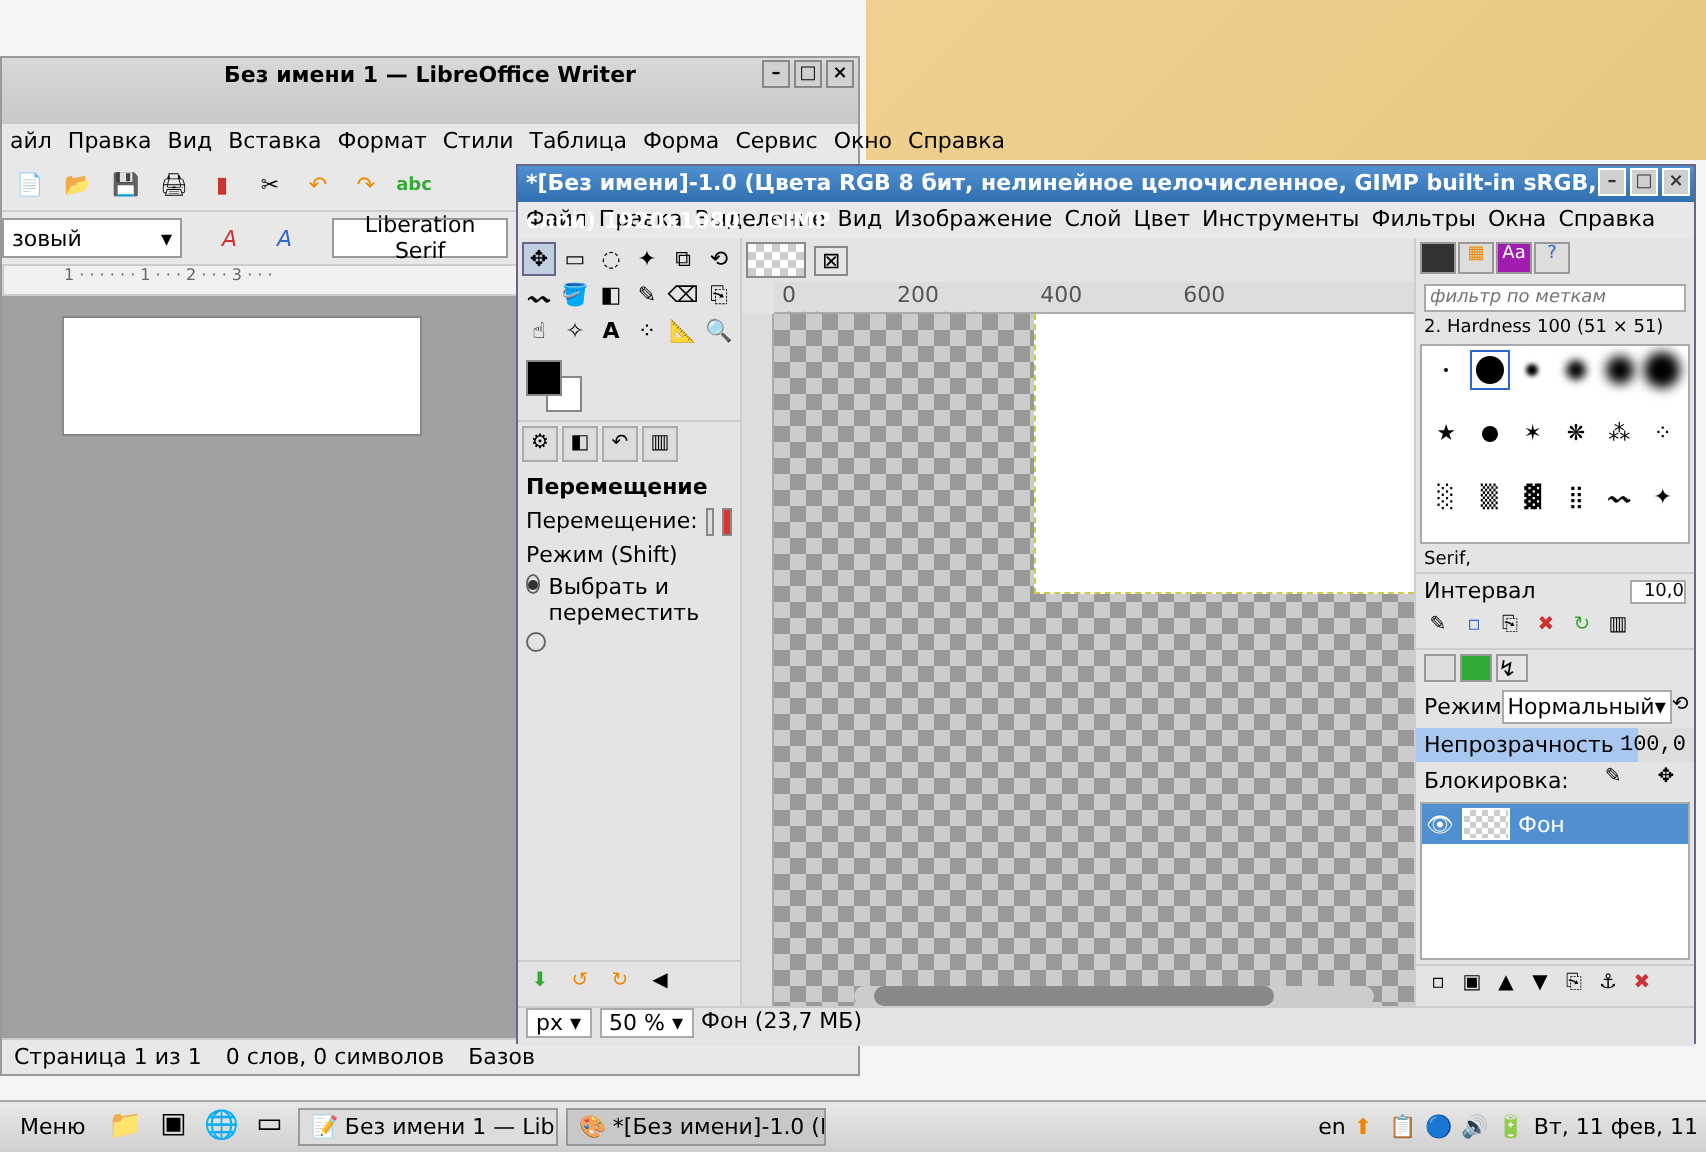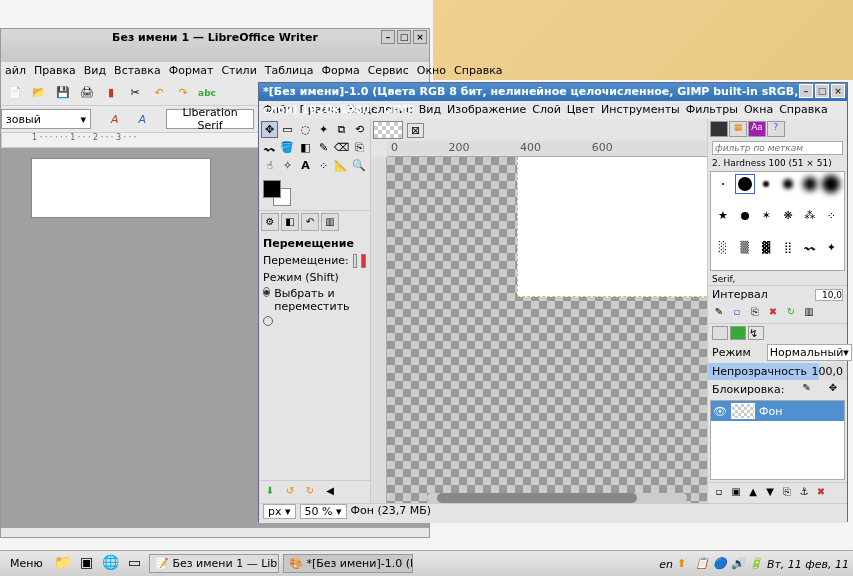--- a/index.html
+++ b/index.html
@@ -76,42 +76,42 @@
 .gimp-brush { width: 20px; height: 20px; display: flex; align-items: center; justify-content: center; cursor: pointer; }
 .gimp-brush.sel { border: 1px solid #36c; }
 .gimp-brush-dot { border-radius: 50%; background: black; }
 .gimp-control-row { display: flex; align-items: center; padding: 2px 4px; gap: 16px; border-top: 1px solid #ccc; }
 .gimp-spin { display: flex; align-items: flex-end; background: white; border: 1px solid #aaa; }
 .gimp-spin input { width: 26px; border: none; font-size: 9px; text-align: right; }
 .gimp-icon-row { display: flex; gap: 4px; padding: 3px 4px; }
 .gimp-small-icon { width: 14px; height: 14px; cursor: pointer; font-size: 10px; text-align: center; }
 .gimp-layers-header { display: flex; padding: 2px 4px; gap: 2px; border-top: 1px solid #ccc; }
 .gimp-layer-tab { width: 16px; height: 14px; border: 1px solid #999; cursor: pointer; }
-.gimp-mode-row { display: flex; align-items: center; padding: 2px 4px; gap: 16px; }
+.gimp-mode-row { display: flex; align-items: center; padding: 2px 4px; gap: 0; }
 .gimp-mode-combo { flex: 1; border: 1px solid #aaa; background: white; padding: 1px 2px; font-size: 9px; display: flex; justify-content: space-between; cursor: pointer; }
 .gimp-opacity-row { display: flex; align-items: center; padding: 2px 4px; background: linear-gradient(to right, #a8c8f0 80%, #ddd 80%); }
-.gimp-opacity-row span:last-child { margin-left: auto; }
+.gimp-opacity-row span:last-child { margin-left: auto; font-family: Liberation Mono, monospace; }
 .gimp-lock-row { display: flex; align-items: center; gap: 18px; padding: 2px 4px; }
 .gimp-layer-list { flex: 1; background: white; border: 1px solid #aaa; margin: 2px; }
 .gimp-layer { display: flex; align-items: center; gap: 4px; padding: 2px; background: #5090d0; color: white; cursor: pointer; }
 .gimp-layer-thumb { width: 24px; height: 16px; background: repeating-conic-gradient(#ccc 0 25%, #fff 0 50%) 0 0/6px 6px; border: 1px solid #fff; }
 .gimp-layer-btns { display: flex; gap: 3px; padding: 3px 4px; border-top: 1px solid #ccc; }
 
 
 .gimp-status { height: 20px; background: #e4e4e4; border-top: 1px solid #ccc; display: flex; align-items: flex-start; gap: 4px; padding: 0 4px; font-size: 10px; }
 .gimp-status-unit { border: 1px solid #aaa; padding: 0 4px; background: white; cursor: pointer; }
 .gimp-status-zoom { border: 1px solid #aaa; padding: 0 4px; background: white; cursor: pointer; }
 
 
 .taskbar { position: absolute; bottom: 0; left: 0; right: 0; height: 26px; background: linear-gradient(#e8e8e8, #d0d0d0); border-top: 1px solid #aaa; display: flex; align-items: center; gap: 4px; padding: 0 4px; }
 .tb-menu { padding: 2px 6px; cursor: pointer; }
 .tb-launcher { width: 20px; height: 20px; cursor: pointer; font-size: 14px; text-align: center; }
 .tb-task { padding: 2px 6px; border: 1px solid #999; background: #ddd; cursor: pointer; font-size: 10px; max-width: 130px; overflow: hidden; white-space: nowrap; display: flex; gap: 3px; align-items: center; }
 .tb-task.active { background: #c8c8c8; }
-.tb-tray { margin-left: auto; display: flex; gap: 4px; align-items: flex-end; font-size: 10px; font-style: italic; }
+.tb-tray { margin-left: auto; display: flex; gap: 4px; align-items: flex-start; font-size: 10px; }
 .tb-tray-icon { width: 14px; height: 14px; cursor: pointer; }
 
 
 .ic-red { color: #c33; }
 .ic-blue { color: #36c; }
 .ic-green { color: #3a3; }
 .ic-orange { color: #e80; }
 </style>
 </head>
 <body>
@@ -158,20 +158,25 @@
     </div>
     <div class="tb-btn ic-red" style="font-style:italic">A</div>
     <div class="tb-btn ic-blue" style="font-style:italic">A</div>
     <div class="lo-font-combo">
       <span>Liberation Serif</span>
     </div>
   </div>
   <div class="lo-ruler">1 · · · · · · 1 · · · 2 · · · 3 · · ·</div>
   <div class="lo-canvas">
     <div class="lo-page"></div>
+  </div>
+  <div class="lo-status">
+    <span>Страница 1 из 1</span>
+    <span>0 слов, 0 символов</span>
+    <span>Базов</span>
   </div>
 </div>
 
 <div class="gimp-window">
   <div class="gimp-titlebar">
     <span>*[Без имени]-1.0 (Цвета RGB 8 бит, нелинейное целочисленное, GIMP built-in sRGB, 1 слой) 1920x1080 – GIMP</span>
     <div class="win-btns">
       <div class="win-btn">–</div>
       <div class="win-btn">□</div>
       <div class="win-btn">×</div>

